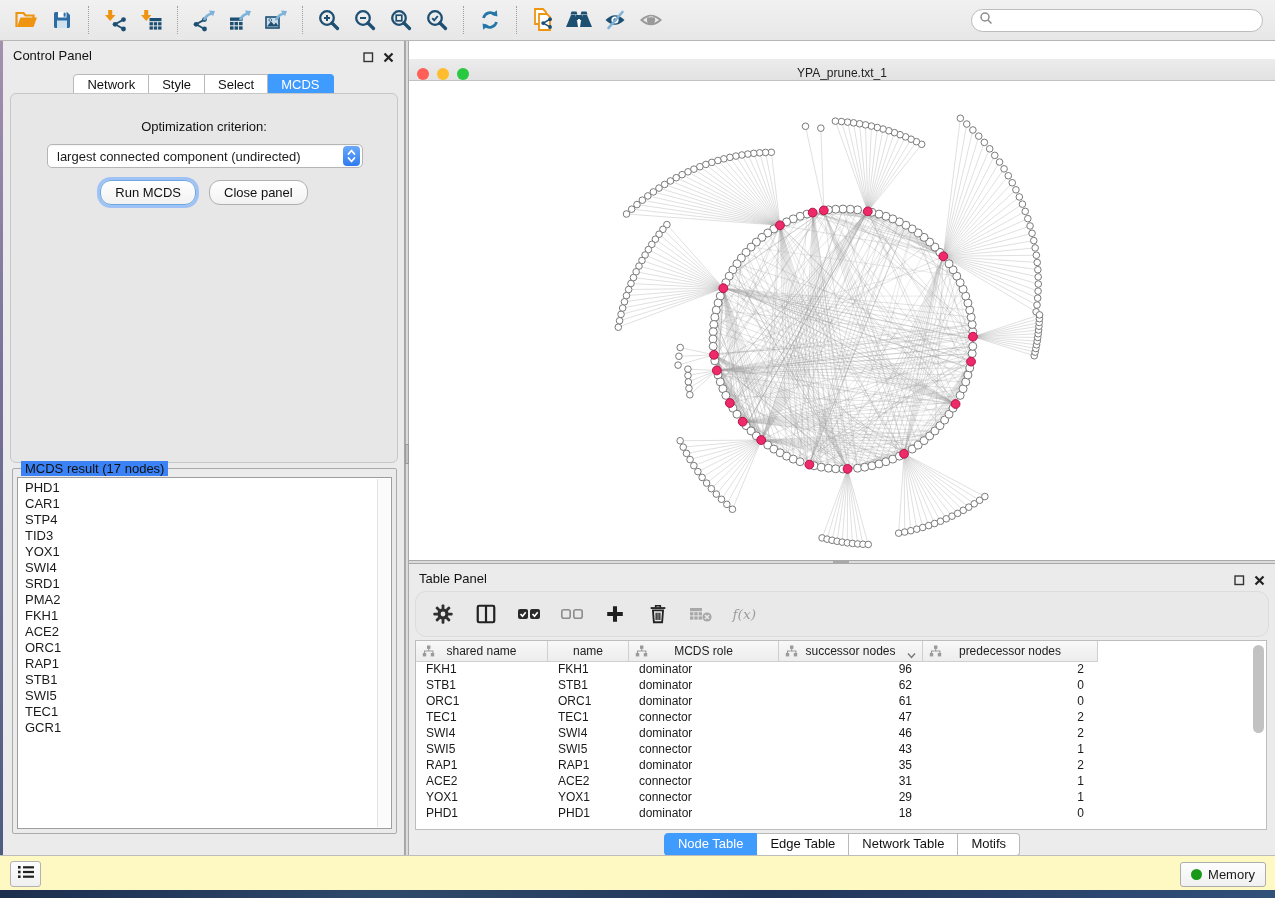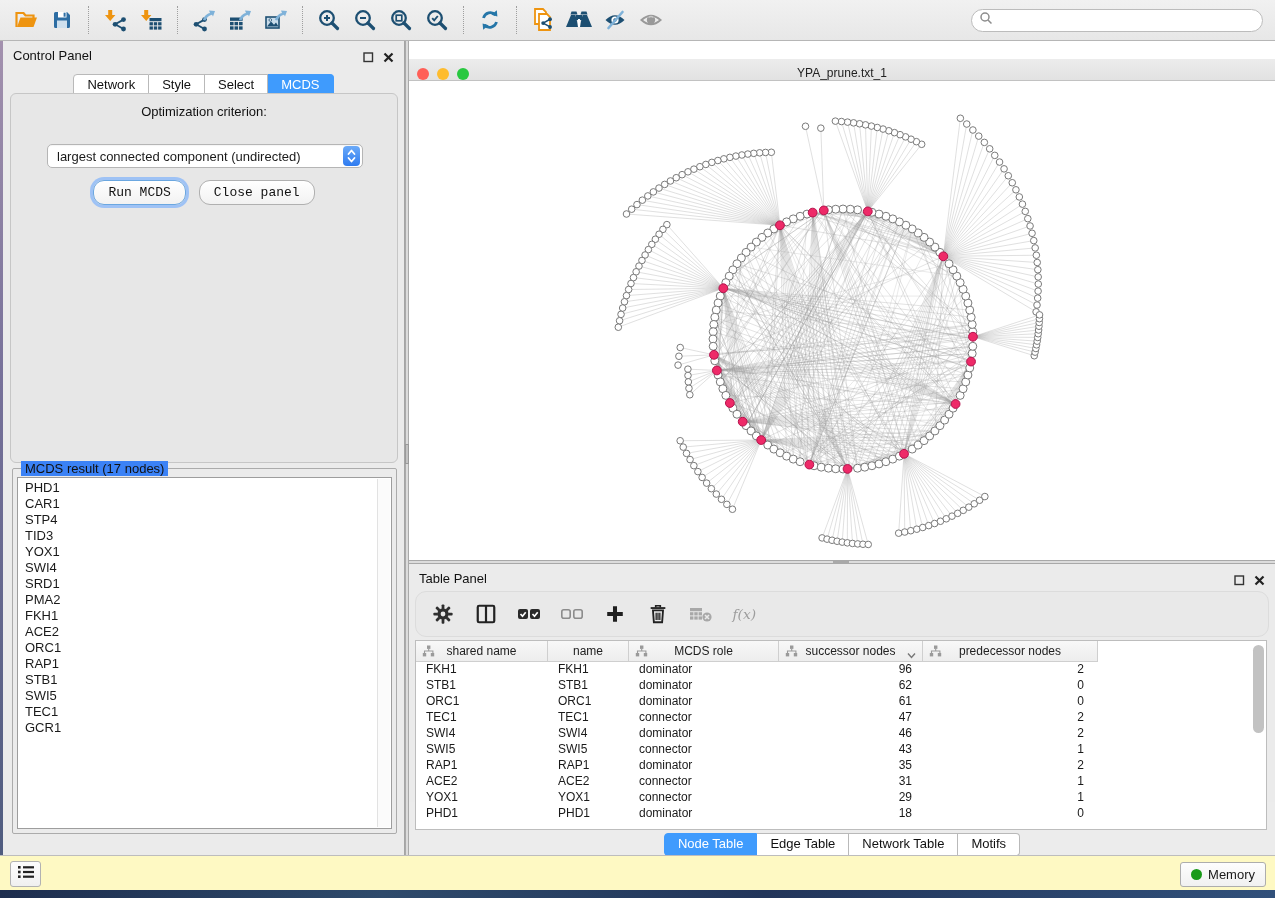--- a/index.html
+++ b/index.html
@@ -44,37 +44,37 @@
     border:1px solid #b9b9b9; border-left:none; cursor:default; line-height:14px;
   }
   .segtab:first-child { border-left:1px solid #b9b9b9; border-radius:4px 0 0 4px; }
   .segtab:last-child { border-radius:0 4px 4px 0; }
   .segtab.active { background:#3f9bfd; border-color:#3f9bfd; color:#fff; }
   #cp-tabs { position:absolute; top:33px; left:0; width:100%; display:flex; justify-content:center; }
   #cp-inner {
     position:absolute; left:7px; top:52px; width:388px; height:370px;
     background:#e7e7e7; border:1px solid #c6c6c6; border-radius:6px;
   }
-  #opt-label { position:absolute; top:10px; width:100%; text-align:center; font-size:13px; color:#111; }
+  #opt-label { position:absolute; top:25px; width:100%; text-align:center; font-size:13px; color:#111; }
   #opt-combo {
     position:absolute; left:36px; top:50px; width:316px; height:24px;
     background:#fff; border:1px solid #b5b5b5; border-radius:5px;
     display:flex; align-items:center; font-size:13px; padding-left:9px;
     box-shadow: inset 0 1px 1px rgba(0,0,0,.04);
   }
   #opt-combo .combo-value { flex:1; }
   #combo-stepper {
     width:17px; height:20px; margin-right:2px; border-radius:4px;
     background:linear-gradient(#6baaf8,#2e7bf0);
     display:flex; flex-direction:column; align-items:center; justify-content:center;
   }
   #cp-buttons { position:absolute; top:86px; width:100%; display:flex; justify-content:center; gap:13px; }
   .mac-btn {
     background:linear-gradient(#ffffff,#f2f2f2); border:1px solid #b0b0b0; border-radius:11px;
-    font-size:13px; padding:4px 14px; font-family:Liberation Mono, monospace; color:#111;
+    font-size:13px; padding:4px 14px; font-family:Liberation Sans, sans-serif; color:#111;
   }
   .mac-btn.focused { box-shadow:0 0 0 3px rgba(110,170,255,.6); border-color:#6ba7e0; }
   #mcds-box {
     position:absolute; left:9px; top:427px; width:385px; height:366px;
     border:1px solid #ababab; border-radius:2px;
   }
   #mcds-legend {
     position:absolute; top:-8px; left:8px; background:#3b82f6; padding:0 4px;
     font-size:13px; color:#111;
   }

